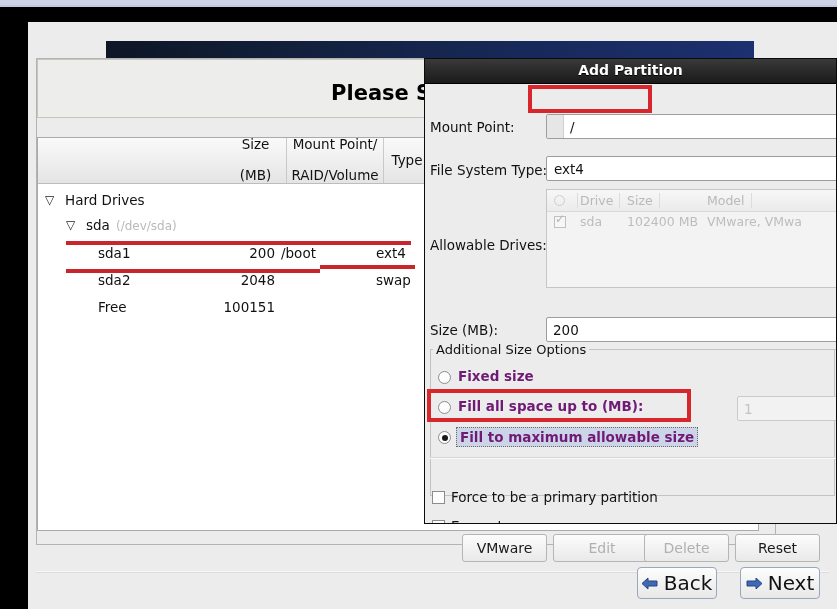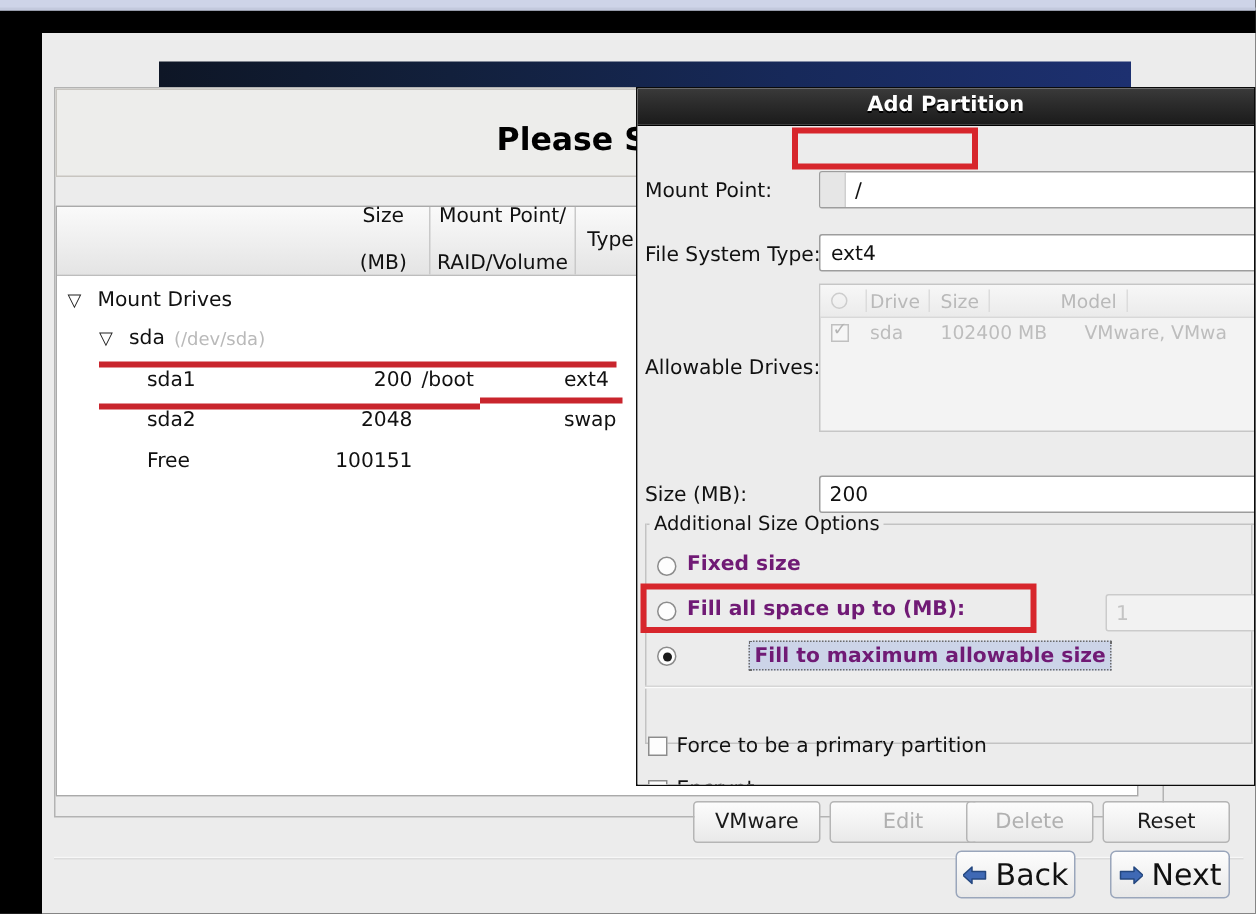--- a/index.html
+++ b/index.html
@@ -318,21 +318,20 @@
     width: 6px; height: 6px;
     border-radius: 50%;
     background: #1a1a1a;
   }
   .radio-lbl { position: absolute; font-size: 13.5px; color: #701a75; white-space: nowrap; font-weight: bold; }
   .radio-lbl.focus {
     background: #ccd4e8;
     border: 1px dotted #6b6b6b;
     padding: 1px 3px;
     box-sizing: border-box;
-    margin-left: 43px;
   }
   .chk {
     position: absolute;
     width: 13px; height: 13px;
     border: 1px solid #8c8c8c;
     background: #fdfdfd;
     box-sizing: border-box;
   }
   .dlg-sep {
     position: absolute;
@@ -385,21 +384,21 @@
         </div>
         <div class="th" style="left:393px; width:60px; justify-content:flex-start; padding-left:5px;">
           <span>Format</span>
         </div>
       </div>
 
       <div class="tbody">
 
         <div class="trow" style="top:5px;">
           <div class="tri-outline" style="left:7px; top:5px;">▽</div>
-          <div class="cell" style="left:27px;">Mount Drives</div>
+          <div class="cell" style="left:27px;">Hard Drives</div>
         </div>
 
         <div class="trow" style="top:30px;">
           <div class="tri-outline" style="left:28px; top:5px;">▽</div>
           <div class="cell" style="left:48px;">sda</div>
           <div class="cell dim" style="left:78px; font-size:12px; top:5px;">(/dev/sda)</div>
         </div>
 
         <div class="trow" style="top:58px;">
           <div class="cell" style="left:60px;">sda1</div>
@@ -482,21 +481,21 @@
           <div class="circ-dim" style="left:7px; top:5px;"></div>
           <div class="dl-h" style="left:23px; width:8px; border-right:1px solid #dcdcdc; padding:0;"></div>
           <div class="dl-h" style="left:33px;">Drive</div>
           <div class="dl-h" style="left:80px;">Size</div>
           <div class="dl-h" style="left:160px;">Model</div>
         </div>
         <div class="dl-row">
           <div class="cbox checked" style="left:7px; top:4px;"></div>
           <div class="dl-c" style="left:33px; top:2px;">sda</div>
           <div class="dl-c" style="left:80px; top:2px;">102400 MB</div>
-          <div class="dl-c" style="left:176px; top:2px;text-align:center;">VMware, VMwa</div>
+          <div class="dl-c" style="left:160px; top:2px;text-align:center;">VMware, VMwa</div>
         </div>
       </div>
 
       <div class="lbl" style="left:5px; top:238px;">Size (MB):</div>
       <div class="textin" style="left:121px; top:233px; width:296px;">
         <span>200</span>
       </div>
 
       <div class="groupbox" style="left:5px; top:265px; width:405px; height:147px;">
         <div class="groupbox-top-l" style="left:0; width:4px;"></div>

